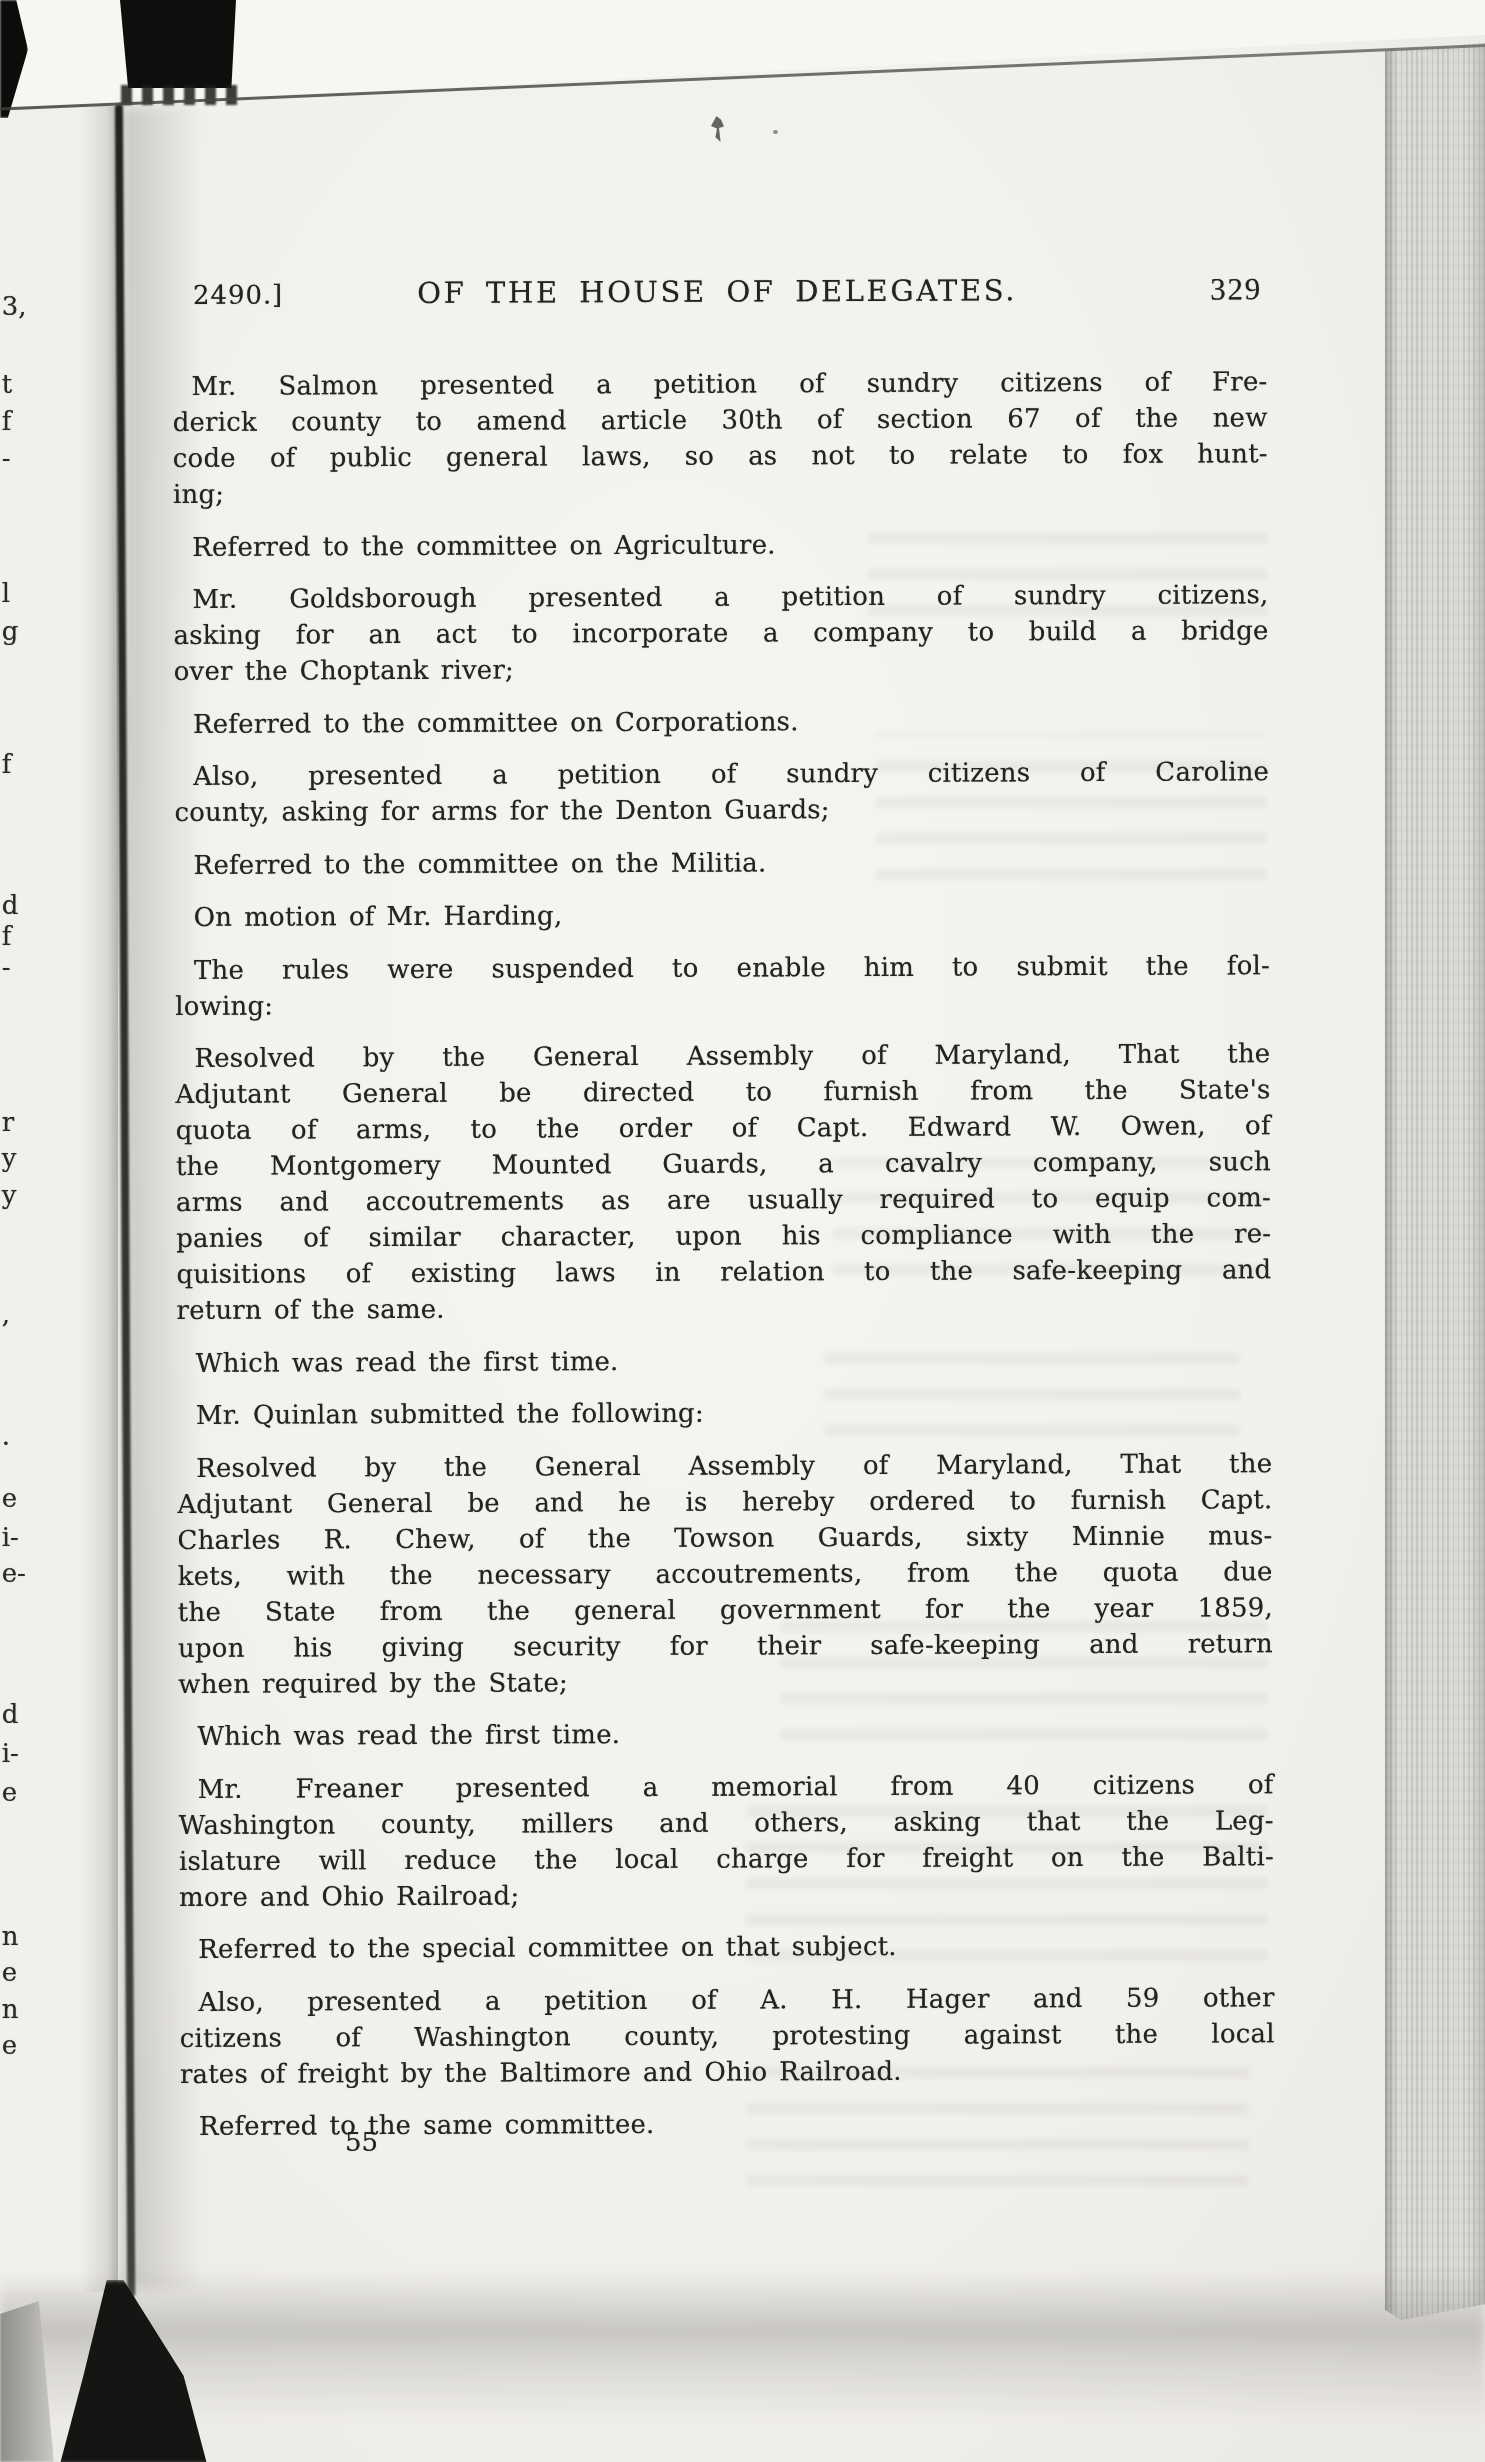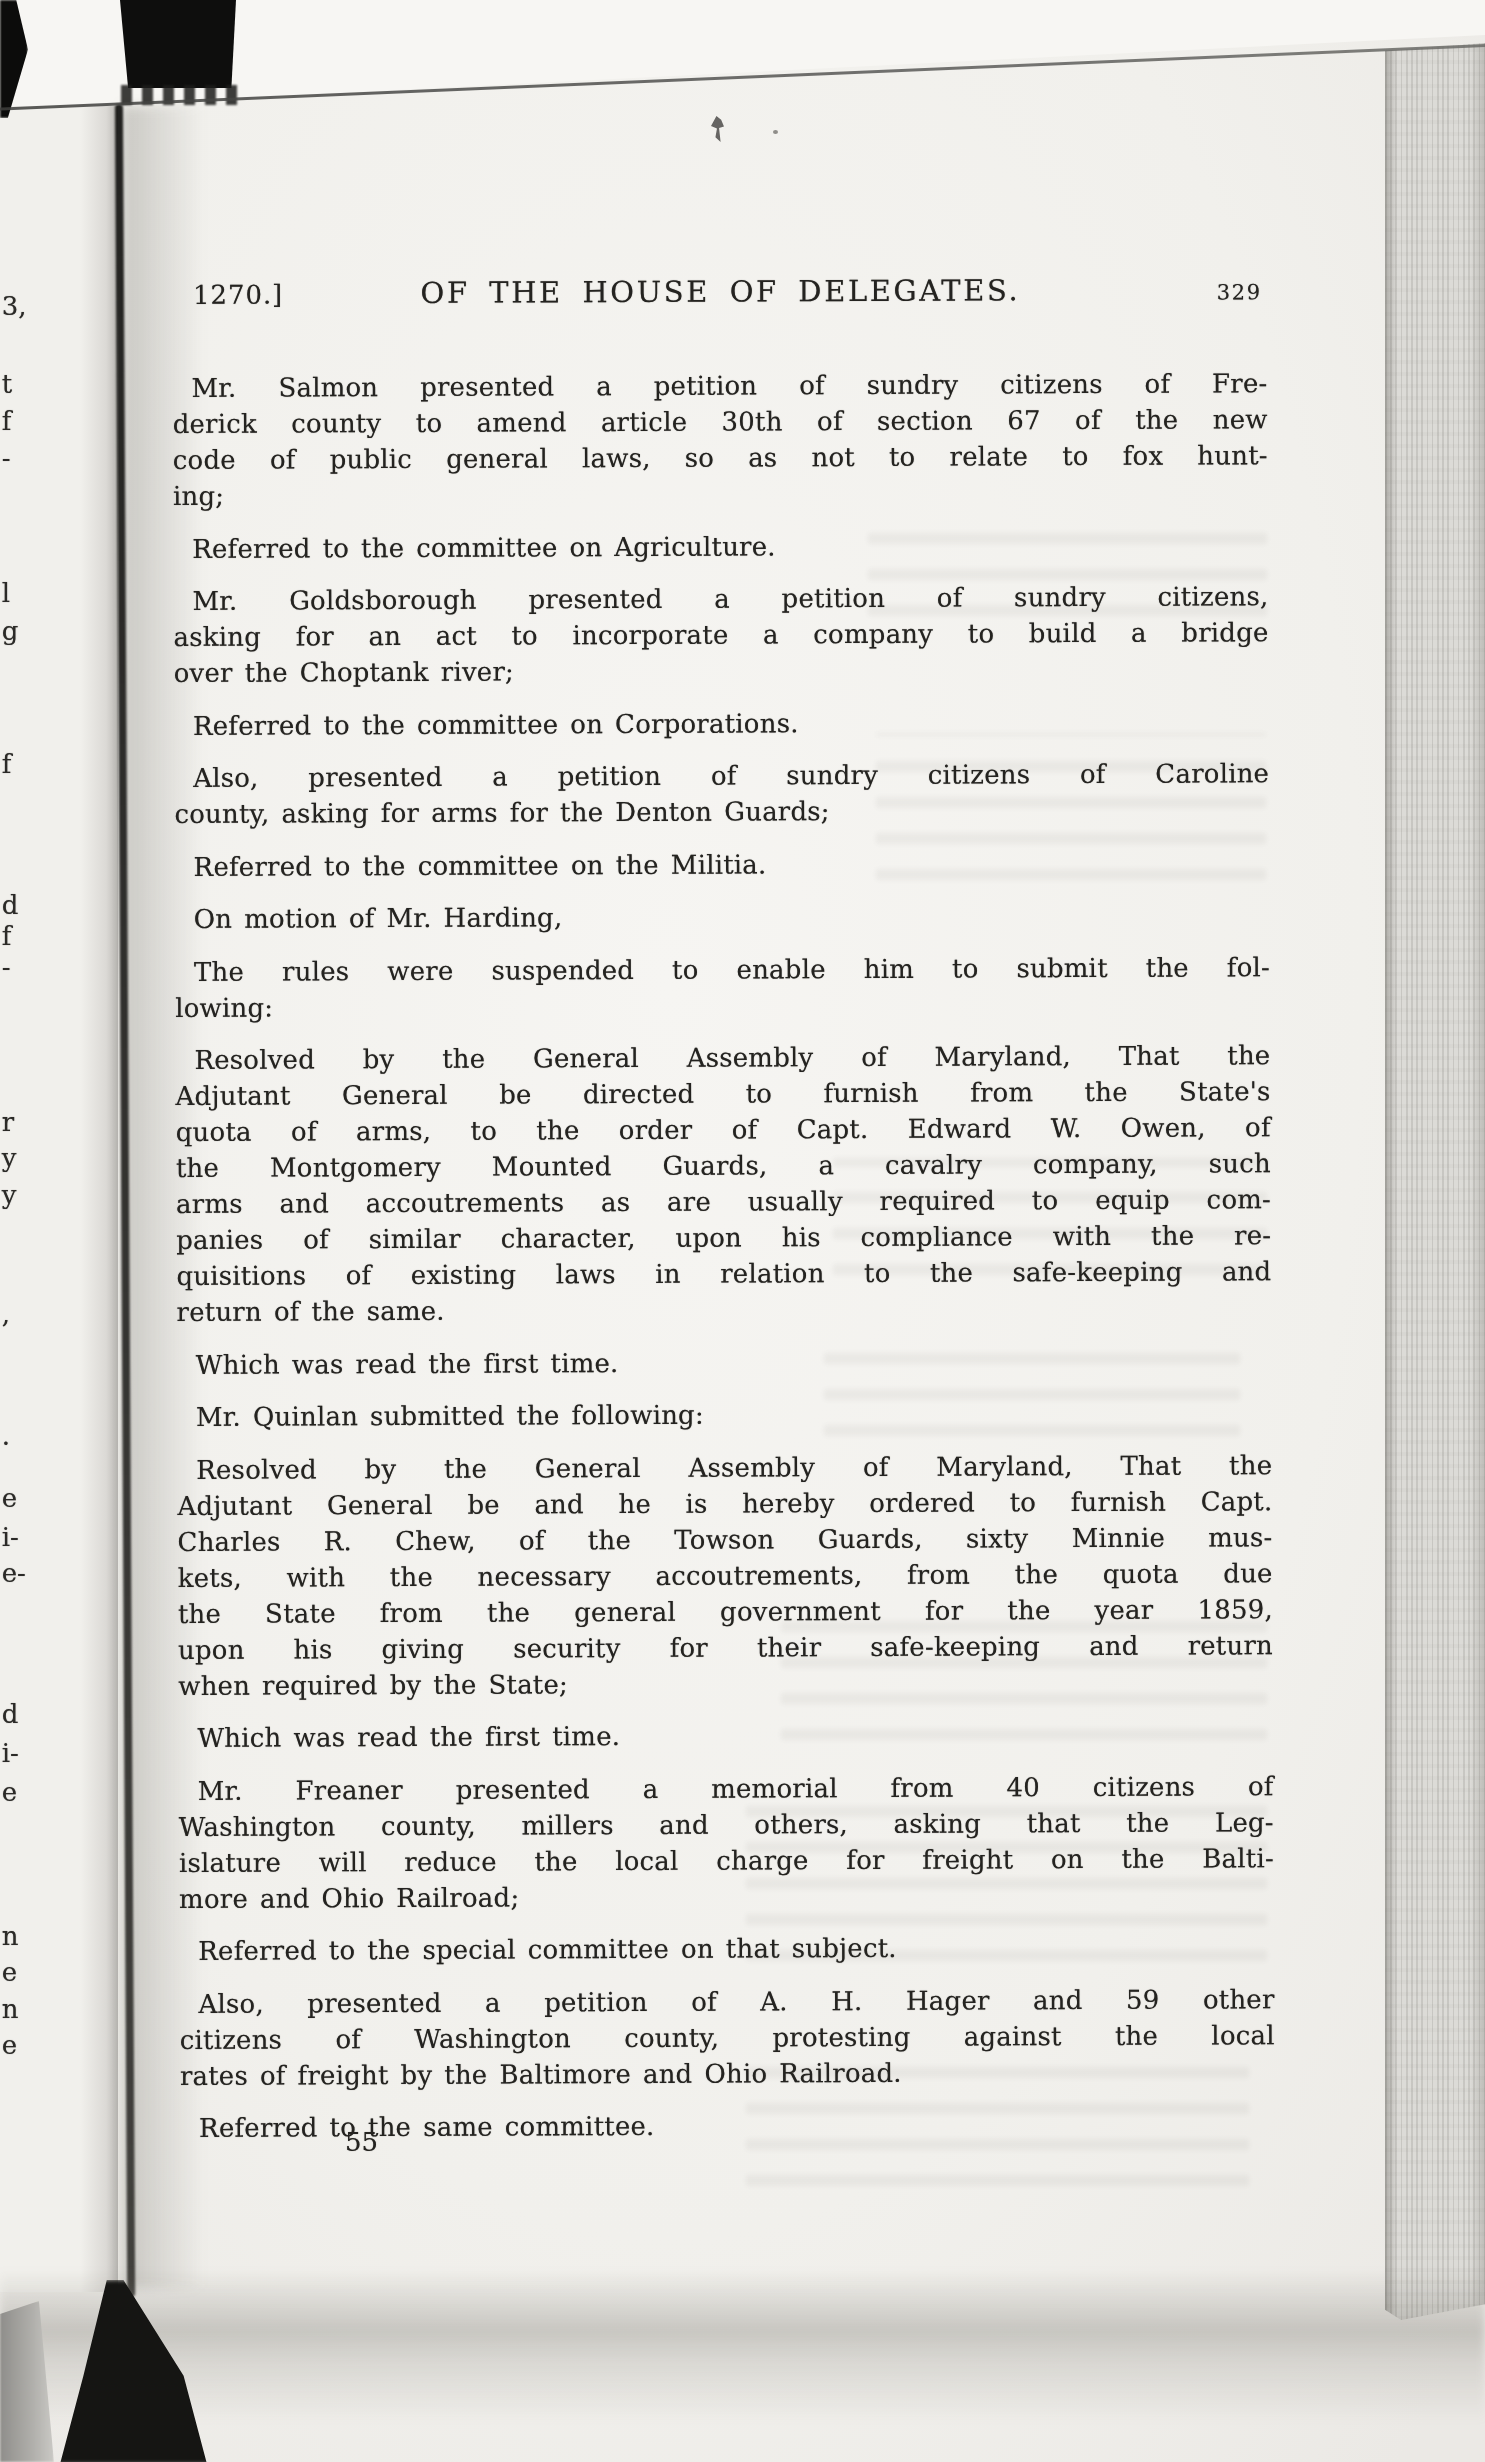--- a/index.html
+++ b/index.html
@@ -69,21 +69,21 @@
 
   
   .text-block{position:absolute;left:172px;top:276px;width:1095px;
             transform:rotate(-0.25deg);transform-origin:0 0;
             color:#242320;font-size:26px;line-height:36px;
             text-shadow:0 0 0.9px rgba(30,28,24,.55);}
   .header-row{display:flex;align-items:baseline;margin-bottom:55px;}
   .year-label{padding-left:21px;font-size:26px;letter-spacing:0.9px;}
   .page-title{flex:1;text-align:center;position:relative;left:-29.5px;font-size:29px;
               letter-spacing:2.6px;word-spacing:7.8px;}
-  .page-number{font-size:21px;letter-spacing:1.7px;padding-right:5.2px;}
+  .page-number{font-size:31px;letter-spacing:1.7px;padding-right:5.2px;font-family:Liberation Serif, serif;}
   .para{margin-bottom:16.5px;}
   .para .ln:first-child{text-indent:19px;}
   .ln{text-align:justify;text-align-last:justify;word-spacing:3.5px;letter-spacing:0.2px;}
   .ln.nj{text-align:left;text-align-last:left;}
   .footer-signature{position:absolute;left:345px;top:2127px;font-size:26px;color:#242320;
             text-shadow:0 0 0.9px rgba(30,28,24,.55);}
 </style>
 </head>
 <body>
 
@@ -136,21 +136,21 @@
       <span class="fragment" style="top: 1740px;">i-</span>
       <span class="fragment" style="top: 1779px;">e</span>
       <span class="fragment" style="top: 1923px;">n</span>
       <span class="fragment" style="top: 1959px;">e</span>
       <span class="fragment" style="top: 1996px;">n</span>
       <span class="fragment" style="top: 2032px;">e</span>
     </div>
 
   <div class="text-block">
     <div class="header-row">
-      <span class="year-label">1270.]</span>
+      <span class="year-label">2490.]</span>
       <span class="page-title">OF THE HOUSE OF DELEGATES.</span>
       <span class="page-number">329</span>
     </div>
     <div id="paragraphs">
         <div class="para">
           <div class="ln">Mr. Salmon presented a petition of sundry citizens of Fre-</div>
           <div class="ln">derick county to amend article 30th of section 67 of the new</div>
           <div class="ln">code of public general laws, so as not to relate to fox hunt-</div>
           <div class="ln nj">ing;</div>
         </div>

